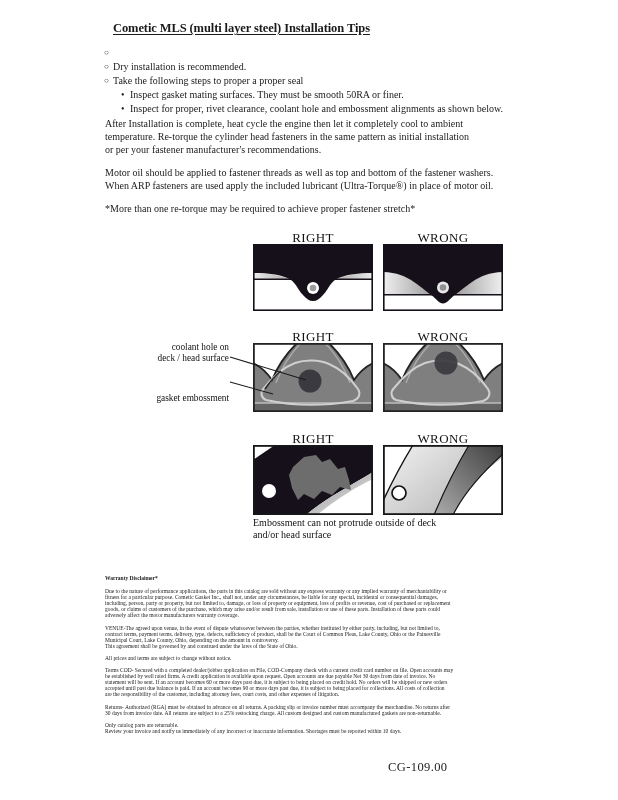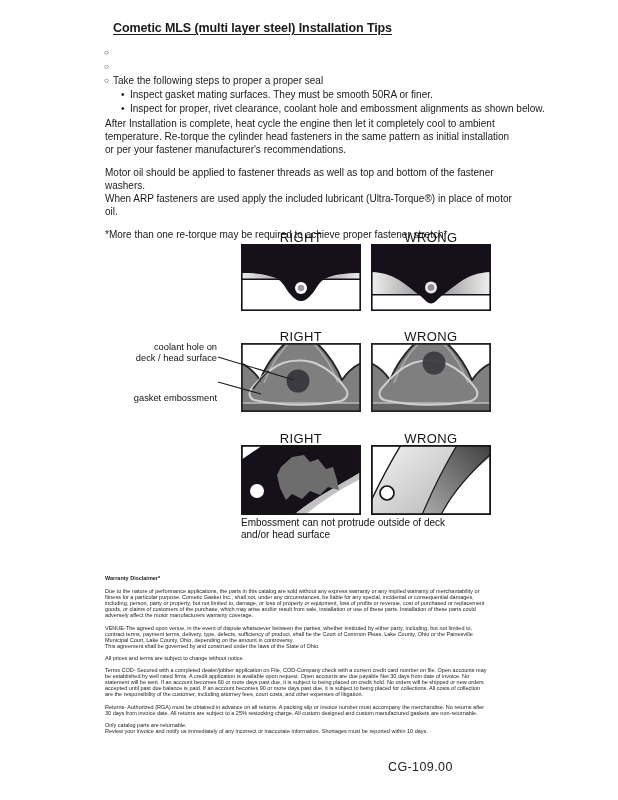--- a/index.html
+++ b/index.html
@@ -1,34 +1,34 @@
 <!DOCTYPE html>
 <html><head>
 <meta charset="utf-8">
 <style>
   html,body{margin:0;padding:0;background:#e8e8e8;}
   .page{
     position:relative;width:618px;height:800px;background:#ffffff;
-    font-family:Liberation Sans, sans-serif;color:#1a1a1a;
+    font-family:Liberation Serif, serif;color:#1a1a1a;
     overflow:hidden;margin:0 auto;
   }
   .pre{white-space:pre-line;}
   .title{
     position:absolute;left:113px;top:21px;font-size:12.5px;font-weight:700;
     letter-spacing:-0.1px;text-decoration:underline;text-underline-offset:2px;
   }
   .bullets{position:absolute;left:104px;top:46px;font-size:10px;line-height:14px;}
   .b-row{display:flex;}
   .b-row .glyph{width:9px;flex:0 0 9px;font-size:8px;line-height:14px;text-align:left;}
   .b-sub{margin-left:17px;}
   .b-sub .glyph{font-size:10px;}
   .diesel{position:absolute;left:105px;top:117px;width:412px;font-size:10px;line-height:13px;}
   .diesel h2{font-size:11px;font-weight:700;margin:0 0 7px 0;}
   .diesel p{margin:0 0 10px 0;}
-  .diagrams{position:absolute;left:4px;top:229px;width:518px;height:316px;}
+  .diagrams{position:absolute;left:16px;top:229px;width:518px;height:316px;}
   .dg-label{
     position:absolute;width:120px;text-align:center;font-size:13px;
     letter-spacing:0.4px;color:#141414;
   }
   .dg-box{position:absolute;width:120px;}
   .dg-box svg{display:block;width:120px;}
   .dg-caption{position:absolute;left:237px;font-size:10px;line-height:11.5px;color:#111;}
   .ann{
     position:absolute;left:100px;width:113px;text-align:right;
     font-size:9.3px;line-height:11px;color:#111;
@@ -45,20 +45,21 @@
 <div class="page">
 
   <div class="title">Cometic MLS (multi layer steel) Installation Tips</div>
 
   <div class="bullets">
     <div class="b-row">
       <span class="glyph">○</span>
     </div>
     <div class="b-row">
       <span class="glyph">○</span>
+      <span>Dry installation is recommended.</span>
     </div>
     <div class="b-row">
       <span class="glyph">○</span>
       <span>Take the following steps to proper a proper seal</span>
     </div>
     <div class="b-row b-sub">
       <span class="glyph">•</span>
       <span>Inspect gasket mating surfaces.  They must be smooth 50RA or finer.</span>
     </div>
     <div class="b-row b-sub">

